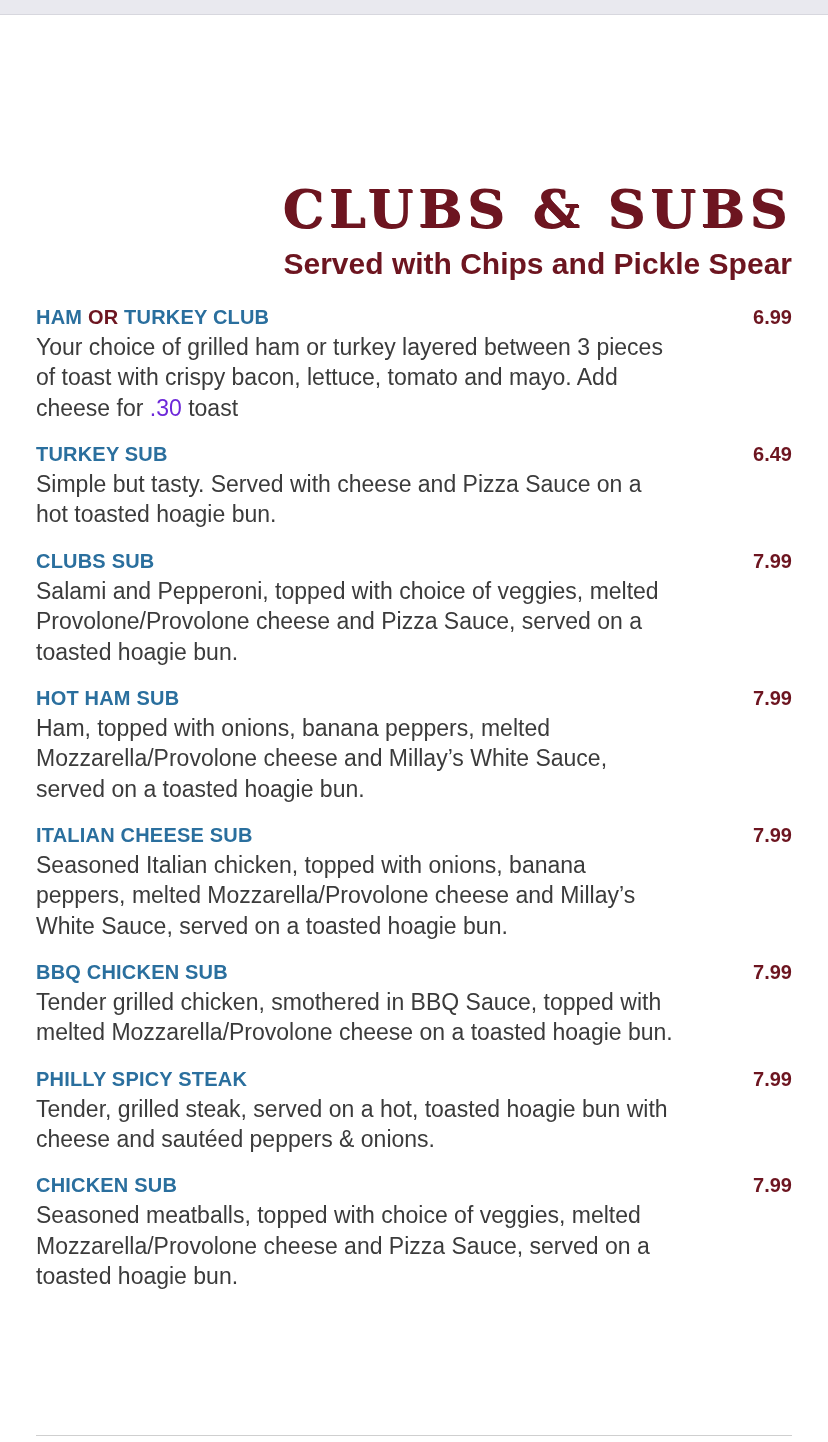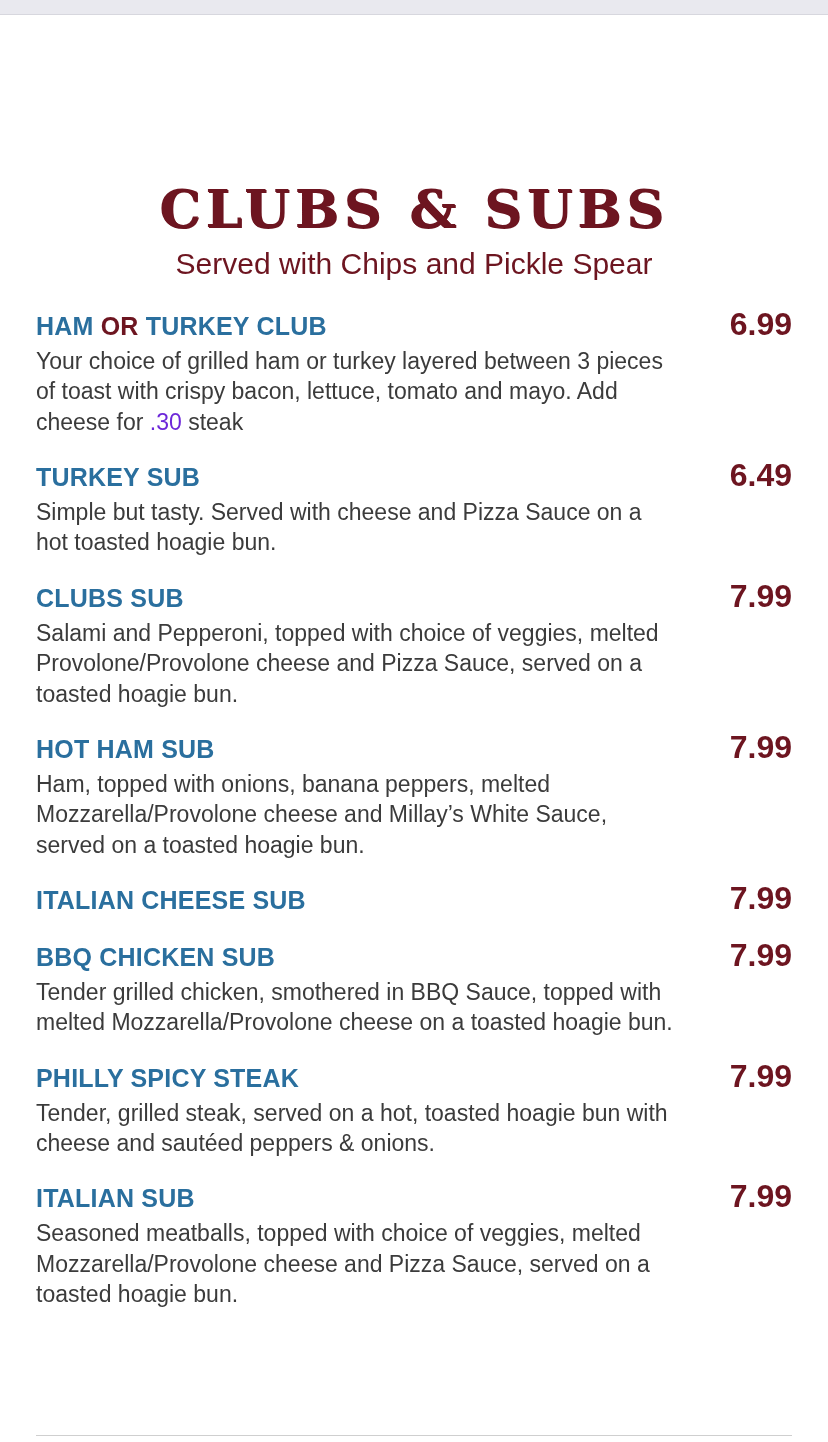--- a/index.html
+++ b/index.html
@@ -18,65 +18,65 @@
     width: 100%;
     height: 14px;
     background: #e9e9ef;
     border-bottom: 1px solid #d7d7de;
   }
   .page {
     padding: 0 36px;
     box-sizing: border-box;
   }
   .header-block {
-    text-align: center;
+    text-align: right;
     padding-top: 168px;
   }
   .menu-title {
     font-family: "DejaVu Serif", serif;
     font-weight: bold;
     color: #6d1520;
     font-size: 52px;
     letter-spacing: 5px;
     line-height: 1;
     margin: 0;
     text-shadow: 1px 1px 0 #6d1520;
   }
   .menu-subtitle {
     color: #6d1520;
     font-size: 30px;
-    font-weight: 400;
+    font-weight: 700;
     margin: 12px 0 0 0;
     line-height: 1.1;
   }
   .items {
     margin-top: 26px;
   }
   .item {
     margin-bottom: 20px;
   }
   .item-head {
     display: flex;
     align-items: baseline;
     justify-content: space-between;
   }
   .item-name {
     color: #2a6f9e;
     font-weight: bold;
-    font-size: 25px;
+    font-size: 20px;
     letter-spacing: 0.2px;
     line-height: 1.15;
   }
   .item-name .or {
     color: #6d1520;
   }
   .item-price {
     color: #6d1520;
     font-weight: bold;
-    font-size: 32px;
+    font-size: 20px;
     margin-left: 0;
     white-space: nowrap;
   }
   .item-desc {
     color: #3b3b3b;
     font-size: 23px;
     line-height: 1.32;
     margin-top: 3px;
     max-width: 640px;
   }
@@ -105,21 +105,21 @@
     <p class="menu-subtitle">Served with Chips and Pickle Spear</p>
   </div>
 
   <div class="items">
 
     <div class="item">
       <div class="item-head">
         <div class="item-name"><span>HAM </span><span class="or">OR</span><span> TURKEY CLUB</span></div>
         <div class="item-price">6.99</div>
       </div>
-      <div class="item-desc"><span>Your choice of grilled ham or turkey layered between 3 pieces of toast with crispy bacon, lettuce, tomato and mayo. Add cheese for </span><span class="accent">.30</span><span> steak</span></div>
+      <div class="item-desc"><span>Your choice of grilled ham or turkey layered between 3 pieces of toast with crispy bacon, lettuce, tomato and mayo. Add cheese for </span><span class="accent">.30</span><span> toast</span></div>
     </div>
 
     <div class="item">
       <div class="item-head">
         <div class="item-name">TURKEY SUB</div>
         <div class="item-price">6.49</div>
       </div>
       <div class="item-desc">Simple but tasty. Served with cheese and Pizza Sauce on a hot toasted hoagie bun.</div>
     </div>
 
@@ -137,41 +137,42 @@
         <div class="item-price">7.99</div>
       </div>
       <div class="item-desc">Ham, topped with onions, banana peppers, melted Mozzarella/Provolone cheese and Millay’s White Sauce, served on a toasted hoagie bun.</div>
     </div>
 
     <div class="item">
       <div class="item-head">
         <div class="item-name">ITALIAN CHEESE SUB</div>
         <div class="item-price">7.99</div>
       </div>
+      <div class="item-desc">Seasoned Italian chicken, topped with onions, banana peppers, melted Mozzarella/Provolone cheese and Millay’s White Sauce, served on a toasted hoagie bun.</div>
     </div>
 
     <div class="item">
       <div class="item-head">
         <div class="item-name">BBQ CHICKEN SUB</div>
         <div class="item-price">7.99</div>
       </div>
       <div class="item-desc">Tender grilled chicken, smothered in BBQ Sauce, topped with melted Mozzarella/Provolone cheese on a toasted hoagie bun.</div>
     </div>
 
     <div class="item">
       <div class="item-head">
         <div class="item-name">PHILLY SPICY STEAK</div>
         <div class="item-price">7.99</div>
       </div>
       <div class="item-desc">Tender, grilled steak, served on a hot, toasted hoagie bun with cheese and sautéed peppers &amp; onions.</div>
     </div>
 
     <div class="item">
       <div class="item-head">
-        <div class="item-name">ITALIAN SUB</div>
+        <div class="item-name">CHICKEN SUB</div>
         <div class="item-price">7.99</div>
       </div>
       <div class="item-desc">Seasoned meatballs, topped with choice of veggies, melted Mozzarella/Provolone cheese and Pizza Sauce, served on a toasted hoagie bun.</div>
     </div>
 
   </div>
 </div>
 
 <div class="bottom-rule"></div>
 

